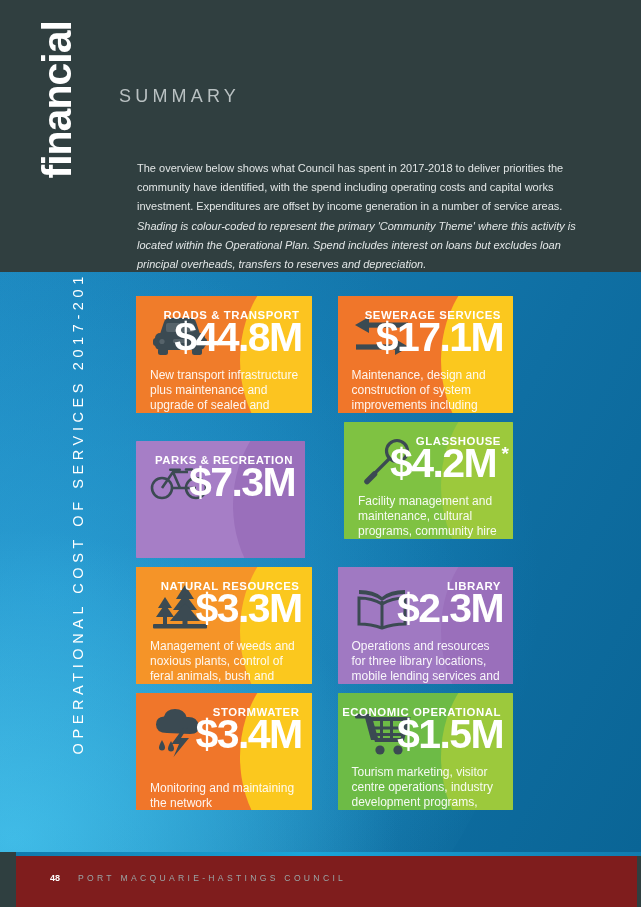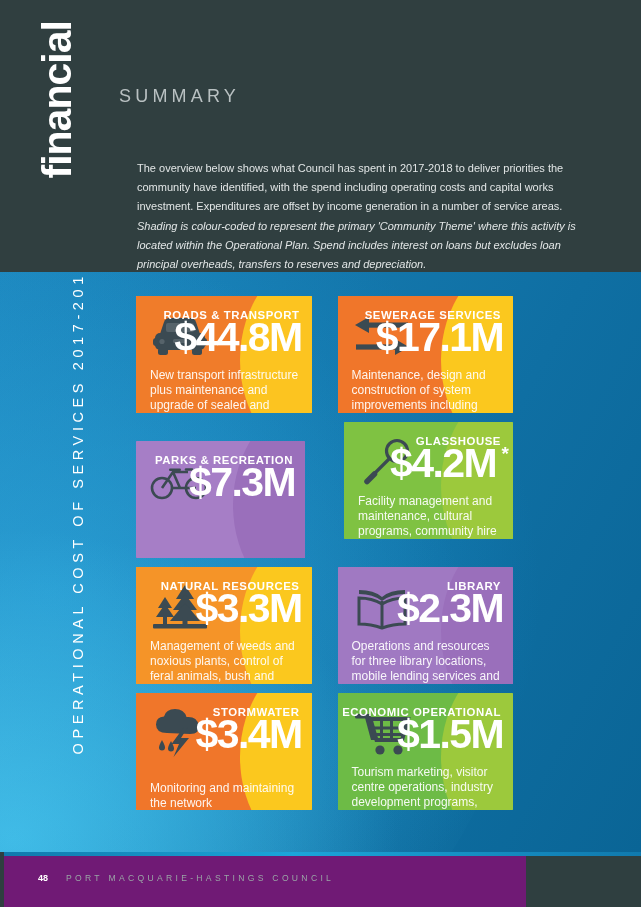--- a/index.html
+++ b/index.html
@@ -176,23 +176,23 @@
     position: absolute;
     left: 14px; right: 12px; top: 72px;
     color: rgba(255,255,255,0.93);
     font-size: 12px;
     line-height: 15px;
   }
   .card-desc.single { top: 88px; }
 
   
   .footer {
-    position: absolute; left: 4px; top: 852px;
-    width: 522px; height: 55px;
-    background: #701a75;
+    position: absolute; left: 16px; top: 852px;
+    width: 621px; height: 55px;
+    background: #7f1d1d;
   }
   .footer-bar {
     position: absolute; left: 0; top: 0;
     width: 641px; height: 4px;
     background: linear-gradient(90deg, #1079ad 0%, #1ba5da 45%, #1079ad 100%);
   }
   .footer-page {
     position: absolute;
     left: 34px; top: 21px;
     color: #ffffff;

